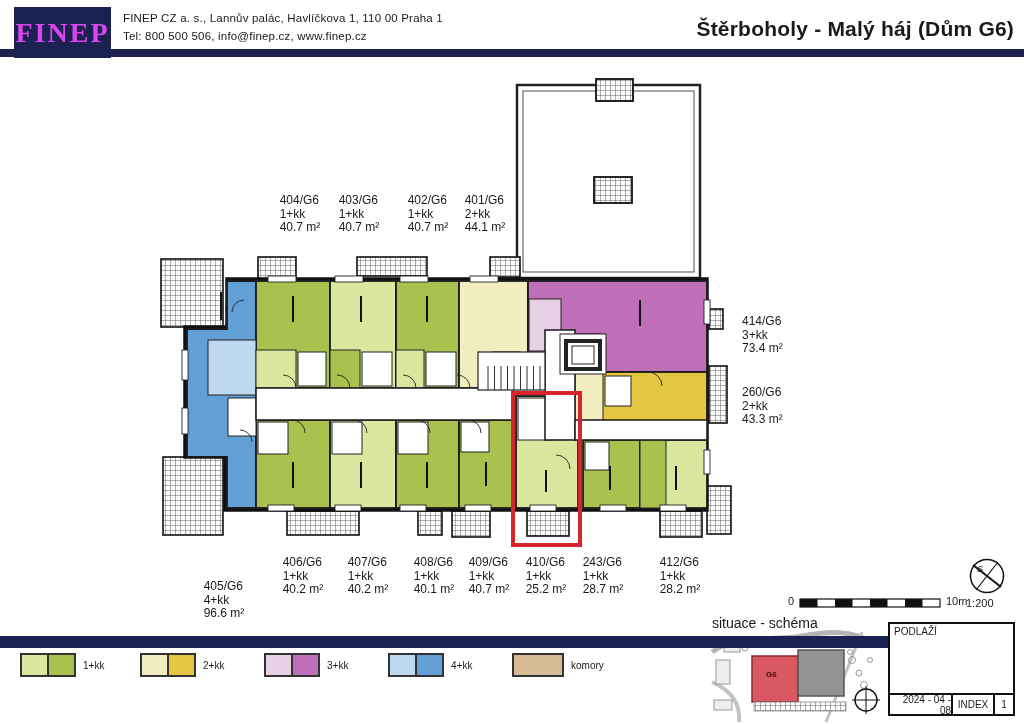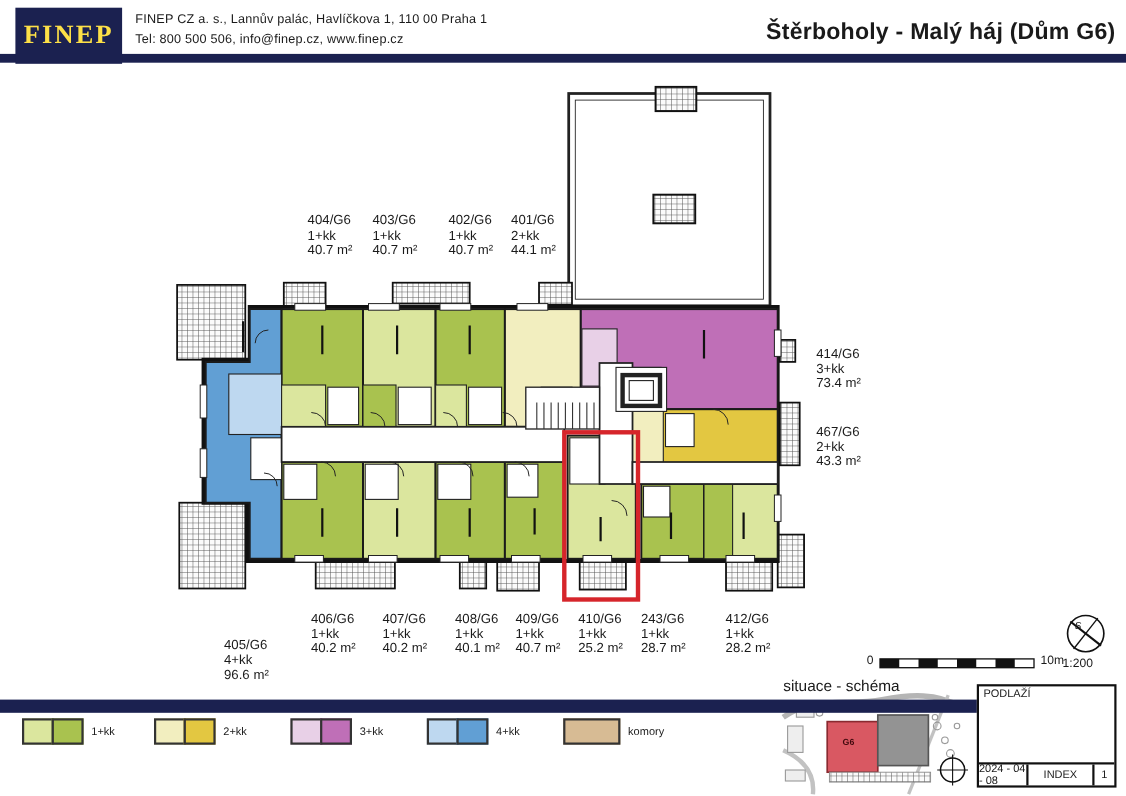--- a/index.html
+++ b/index.html
@@ -3,22 +3,22 @@
 <meta charset="utf-8">
 <style>
   html,body{margin:0;padding:0;}
   body{width:1024px;height:724px;position:relative;background:#fff;overflow:hidden;
        font-family:"Liberation Sans", sans-serif;color:#1a1a1a;}
   .abs{position:absolute;}
   
   .hdr-bar{left:0;top:49px;width:1024px;height:8px;background:var(--navy,#1b2150);}
   .logo-box{left:14px;top:7px;width:97px;height:51px;background:var(--navy,#1b2150);
             display:flex;align-items:center;justify-content:center;}
-  .logo-text{font-family:"Liberation Serif", serif;font-weight:bold;color:#fde047;
-             font-size:24px;letter-spacing:2px;}
+  .logo-text{font-family:"Liberation Serif", serif;font-weight:bold;color:#d946ef;
+             font-size:28px;letter-spacing:2px;}
   .addr{left:123px;font-size:11.5px;letter-spacing:.2px;}
   .addr1{top:12px;} .addr2{top:30px;}
   .doc-title{right:10px;top:17px;font-size:21px;font-weight:bold;letter-spacing:.2px;}
   
   .apt-label{font-size:12px;line-height:13.5px;white-space:nowrap;}
   .apt-label.ctr{transform:translateX(-50%);text-align:left;}
   .apt-label div{text-align:left;}
   
   .small-txt{font-size:11px;}
   .s-letter{font-size:9px;font-style:italic;}
@@ -32,23 +32,23 @@
   
   .ftr-bar{left:0;top:636px;width:890px;height:12px;background:var(--navy,#1b2150);}
   .situace{left:712px;top:615px;font-size:14px;}
   .g6-label{left:766px;top:670px;font-size:8px;font-weight:bold;color:#40090d;}
   .tblock{left:888px;top:622px;width:127px;height:94px;border:2px solid #111;background:#fff;box-sizing:border-box;}
   .tblock .cap{position:absolute;left:4px;top:2px;font-size:10px;}
   .tblock .floor{position:absolute;left:0;top:26px;width:100%;text-align:center;
                  font-size:36px;letter-spacing:1px;}
   .tblock .brow{position:absolute;left:0;bottom:0;width:100%;height:21px;border-top:2px solid #111;
                 display:flex;box-sizing:border-box;font-size:10px;}
-  .tblock .brow>div{display:flex;align-items:center;justify-content:center;}
+  .tblock .brow>div{display:flex;align-items:center;justify-content:center;text-align:right;}
   .tblock .c1{flex:1;}
-  .tblock .c2{width:60px;border-left:2px solid #111;box-sizing:border-box;}
+  .tblock .c2{width:42px;border-left:2px solid #111;box-sizing:border-box;}
   .tblock .c3{width:20px;border-left:2px solid #111;box-sizing:border-box;}
 </style>
 </head>
 <body>
 
 <svg class="abs" style="left:0;top:0;" width="1024" height="724" viewBox="0 0 1024 724">
   <defs>
     <pattern id="hatch" width="5" height="5" patternUnits="userSpaceOnUse">
       <rect width="5" height="5" fill="#fbfbfb"></rect>
       <path d="M0 0H5M0 0V5" stroke="#555" stroke-width="0.9"></path>
@@ -237,21 +237,21 @@
   <div>401/G6</div>
   <div>2+kk</div>
   <div>44.1 m²</div>
 </div>
 <div class="abs apt-label" style="left:742px;top:315px">
   <div>414/G6</div>
   <div>3+kk</div>
   <div>73.4 m²</div>
 </div>
 <div class="abs apt-label" style="left:742px;top:386px">
-  <div>467/G6</div>
+  <div>260/G6</div>
   <div>2+kk</div>
   <div>43.3 m²</div>
 </div>
 <div class="abs apt-label ctr" style="left:224px;top:580px">
   <div>405/G6</div>
   <div>4+kk</div>
   <div>96.6 m²</div>
 </div>
 <div class="abs apt-label ctr" style="left:303px;top:556px">
   <div>406/G6</div>

